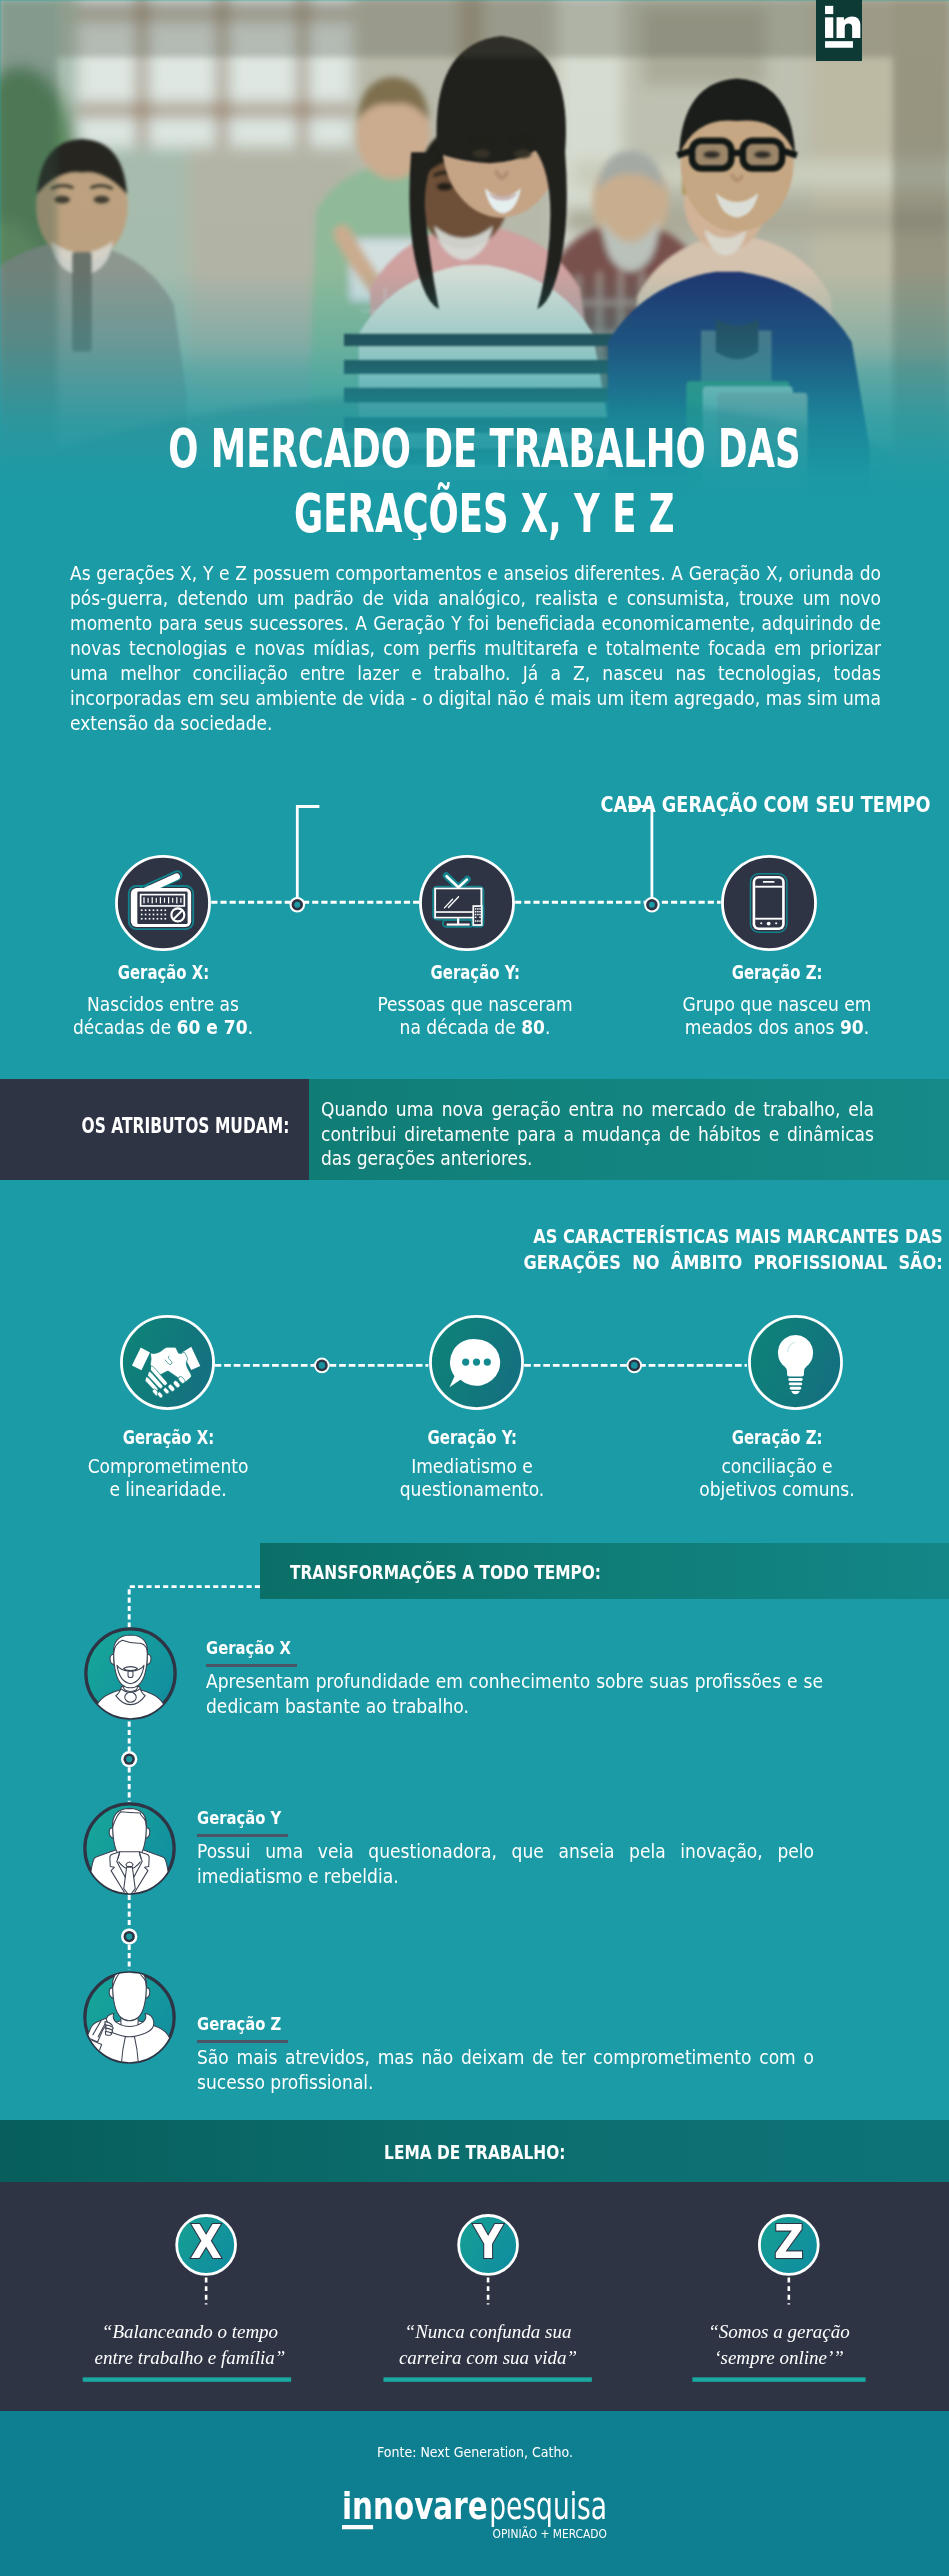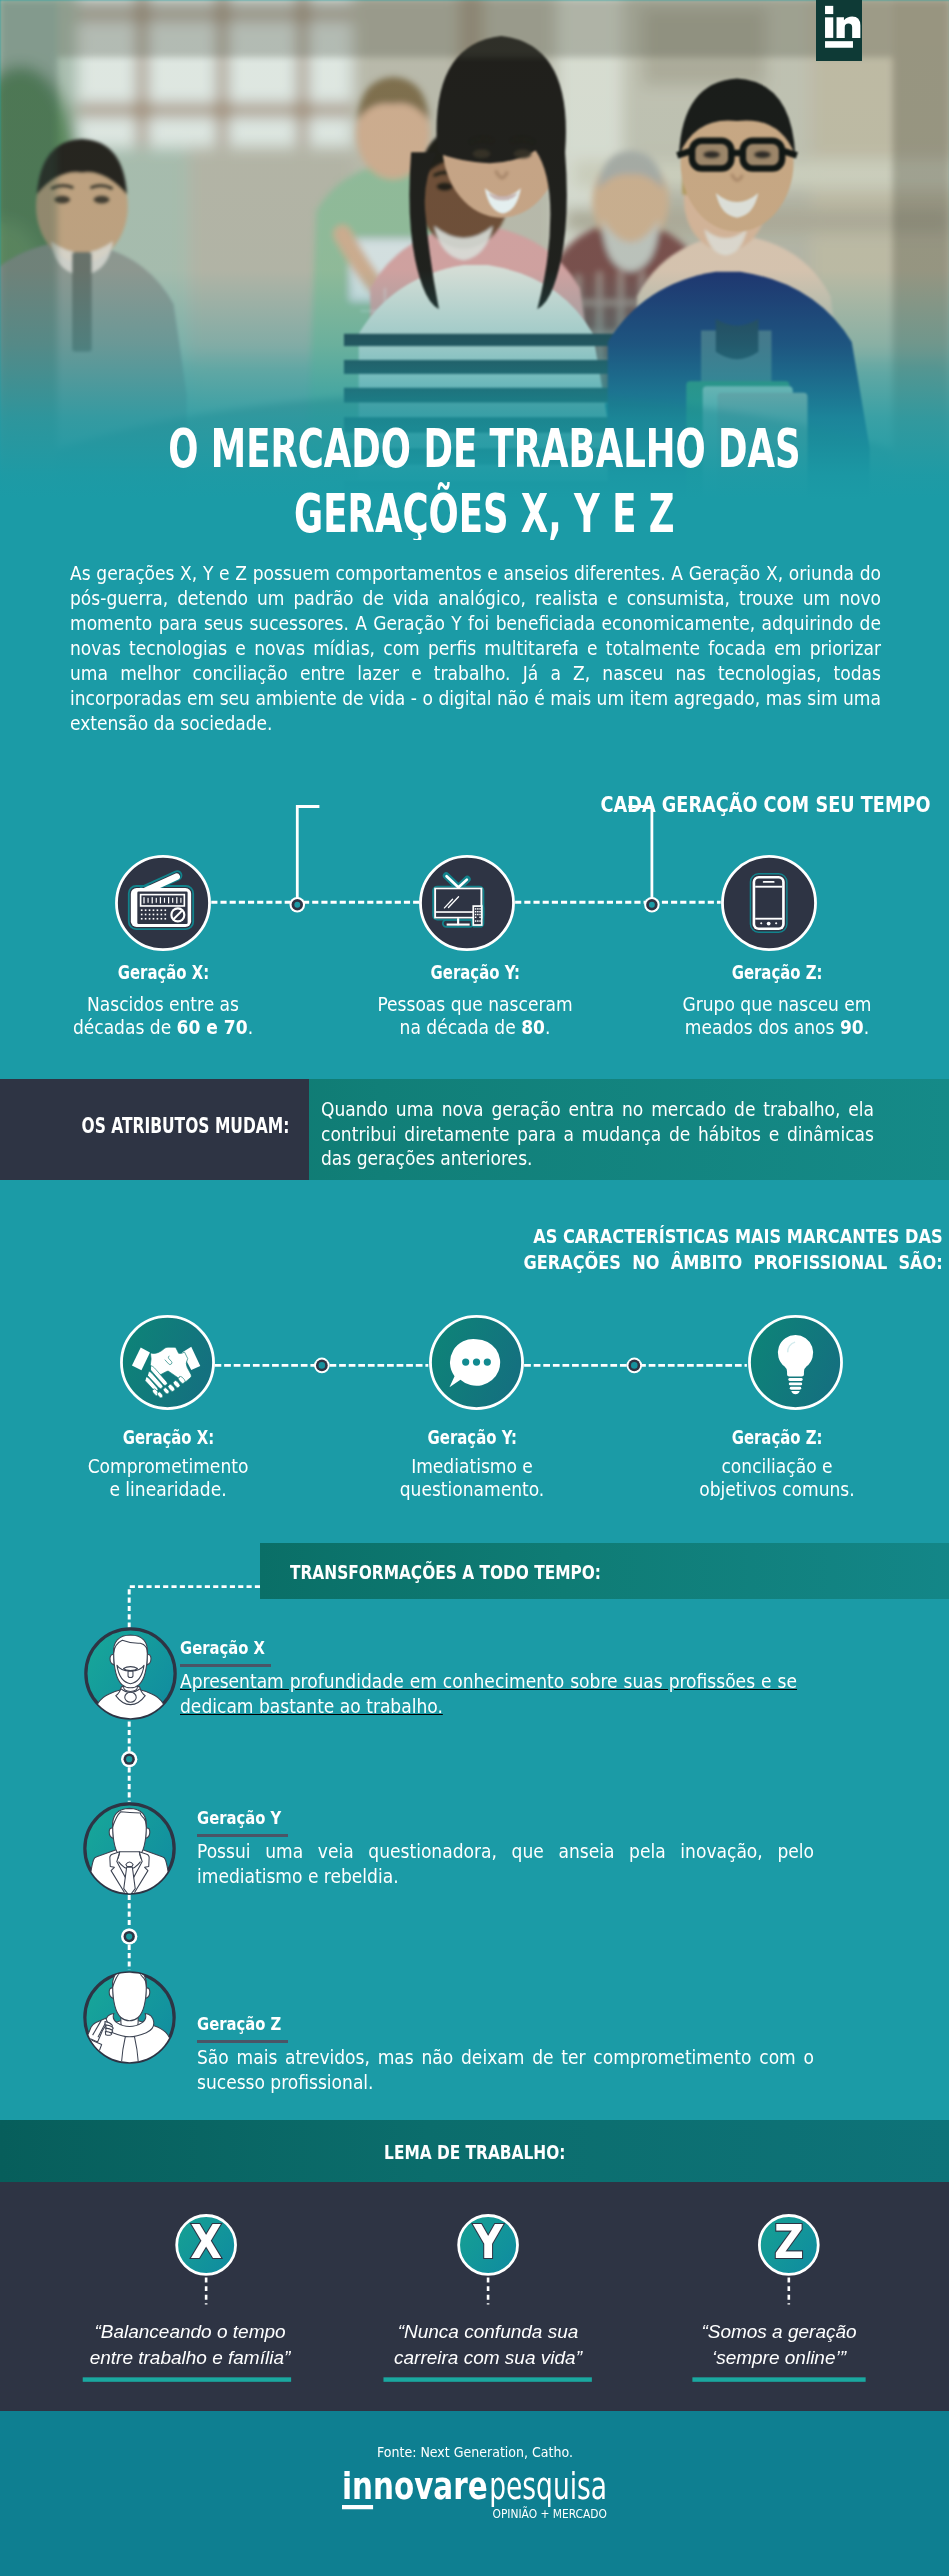--- a/index.html
+++ b/index.html
@@ -76,29 +76,29 @@
 
   
   .lema-band { position:absolute; left:0; top:2120px; width:950px; height:63px;
      background:linear-gradient(to right, #075e5b 0%, #0b6d6c 45%, #0e7379 100%); }
   .lema-band span { position:absolute; left:0; top:21px; width:950px; text-align:center;
      font-family:"DejaVu Sans Condensed","DejaVu Sans",sans-serif;
      color:#fff; font-weight:bold; font-size:19px; }
   .lema-band span i { font-style:normal; display:inline-block; transform:scaleX(0.9); }
   .lema-dark { position:absolute; left:0; top:2182px; width:950px; height:230px; background:#2e3444; }
   .lema-quote { position:absolute; width:278px; text-align:center;
-     font-family:Liberation Sans, sans-serif;
+     font-family:Liberation Serif, serif;
      color:#fff; font-size:19px; line-height:26px; font-style:italic; }
 
   
   .footer { position:absolute; left:0; top:2411px; width:950px; height:165px; background:#0e7f91; }
   .footer-src { position:absolute; left:0; top:33px; width:950px; text-align:center;
      font-family:"DejaVu Sans Condensed","DejaVu Sans",sans-serif;
      color:#fff; font-size:14px; }
-  .footer-logo { position:absolute; left:342px; top:44px; width:265px; }
+  .footer-logo { position:absolute; left:342px; top:64px; width:265px; }
 </style>
 </head>
 <body>
 
 <div class="page">
 
   <div class="hero">
     <svg class="hero-photo" width="950" height="540" viewBox="0 0 1160 660" preserveAspectRatio="none">
       <defs>
         <filter id="blurA" x="-20%" y="-20%" width="140%" height="140%">
@@ -642,21 +642,21 @@
       <path d="M29 71 q5.5 0.4 8 2.6 q1.4 1.4 -1 2.4 q-2.4 1 -6.6 -0.4z"></path>
       <path d="M28.5 75 q5 0.2 7.3 2.2 q1.3 1.2 -0.9 2.2 q-2.2 0.9 -6 -0.4z"></path>
 
       <path d="M10 85 l14 6 l-3 8 l-14 -6z"></path>
 
       <path d="M53 81 q-4 17 -5 35"></path>
       <path d="M64 81 q4 17 5 35"></path>
     </g>
   </svg>
 
-  <div class="tr-item" style="left:180px;top:1640px;text-decoration:underline;">
+  <div class="tr-item" style="left:206px;top:1640px;">
     <div class="tr-title"><span>Geração X</span></div>
     <div class="tr-rule" style="width:91px"></div>
     <div class="tr-text">Apresentam profundidade em conhecimento sobre suas profissões e se dedicam bastante ao trabalho.</div>
   </div>
   <div class="tr-item" style="left:197px;top:1810px;">
     <div class="tr-title"><span>Geração Y</span></div>
     <div class="tr-rule" style="width:91px"></div>
     <div class="tr-text">Possui uma veia questionadora, que anseia pela inovação, pelo imediatismo e rebeldia.</div>
   </div>
   <div class="tr-item" style="left:197px;top:1972px;margin-top:44px;">

